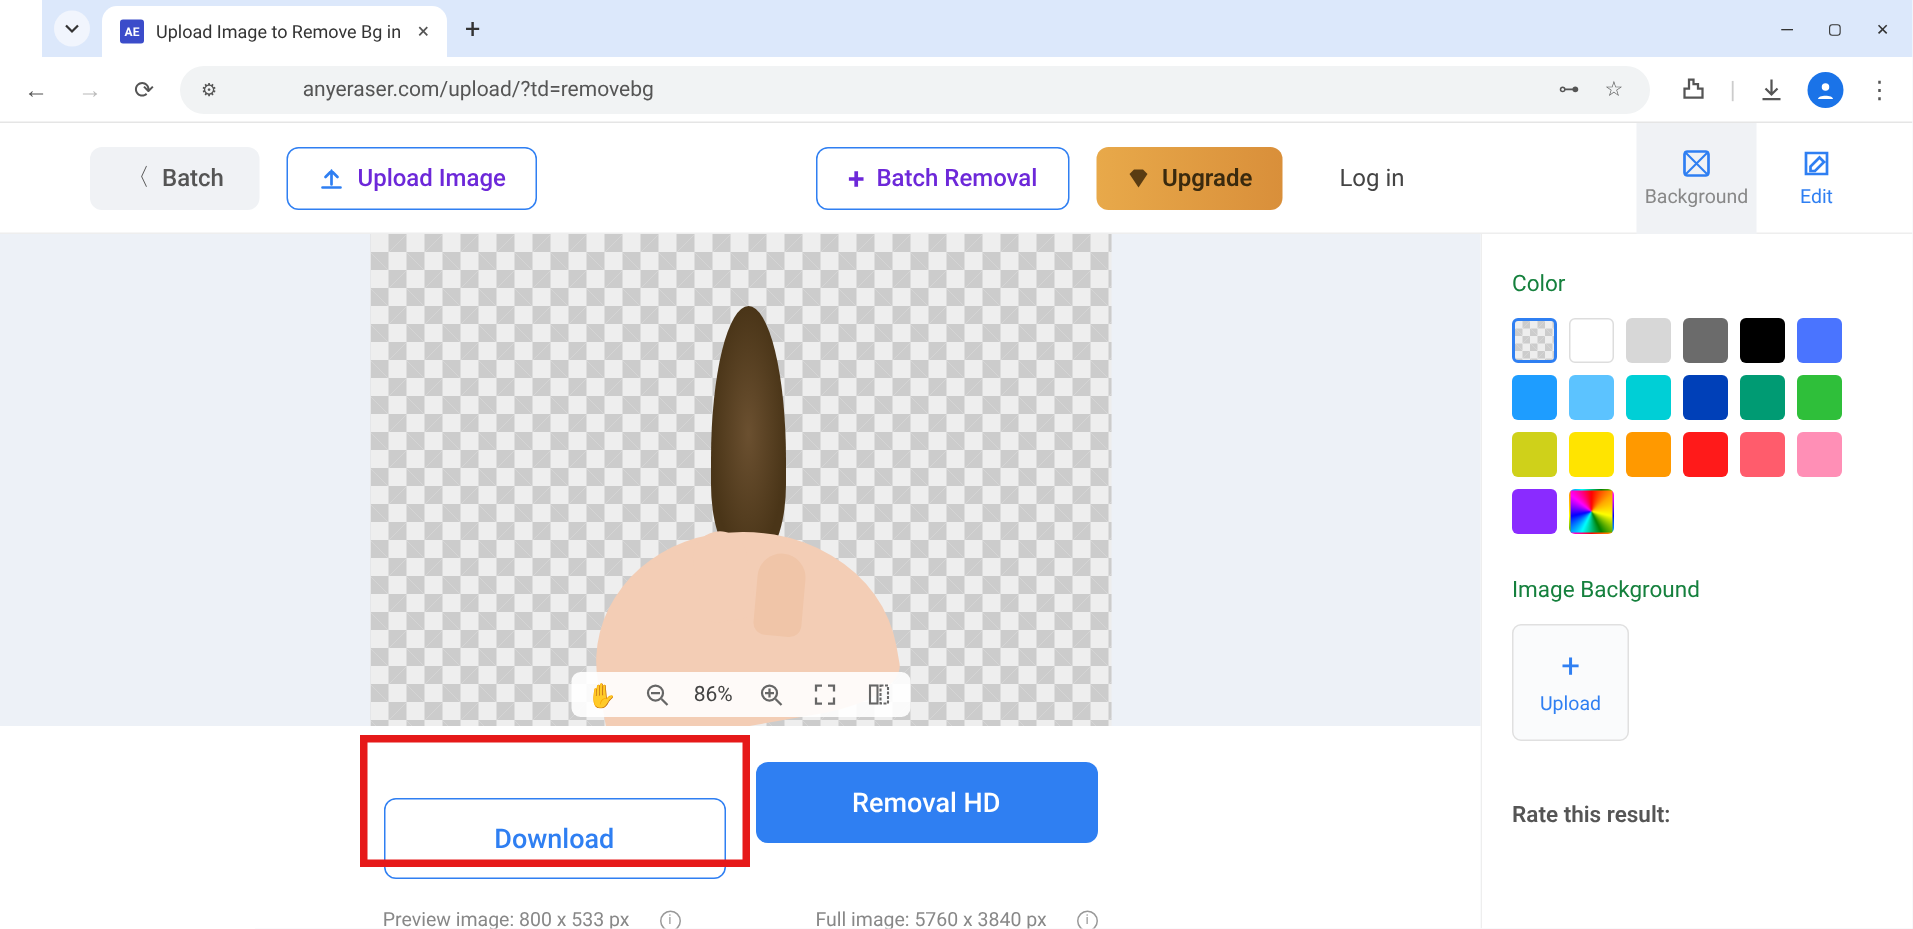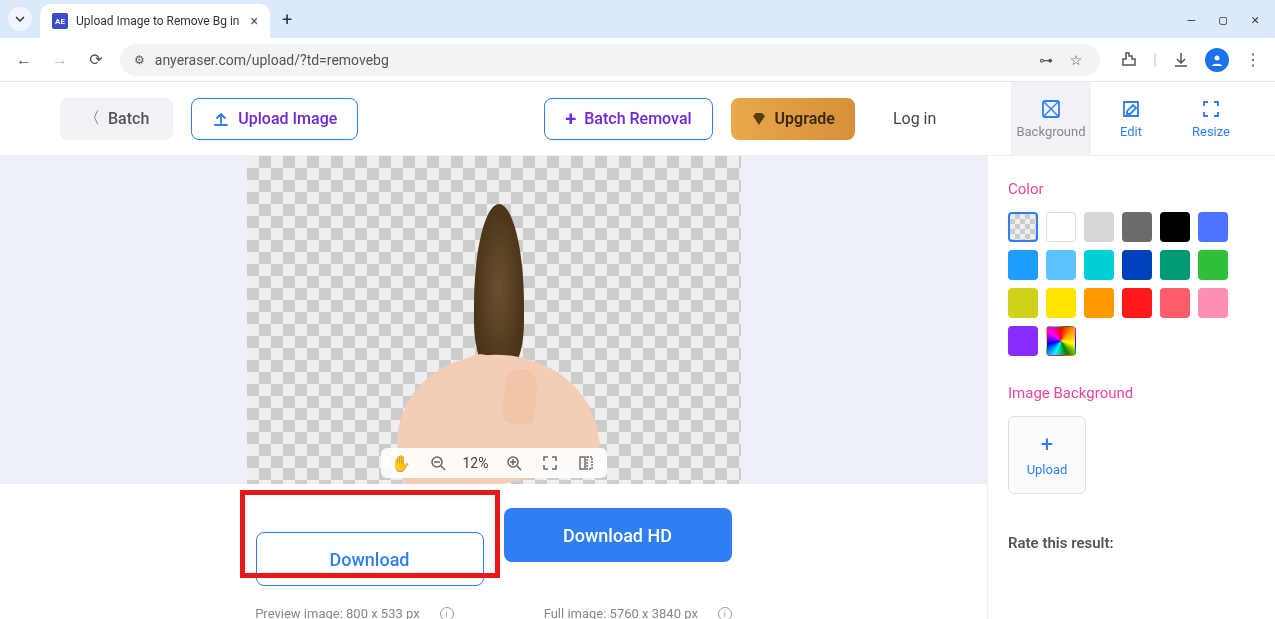--- a/index.html
+++ b/index.html
@@ -1,33 +1,33 @@
 <!DOCTYPE html>
 <html><head>
 <meta charset="utf-8">
 <style>
 * { margin: 0; padding: 0; box-sizing: border-box; font-family: -apple-system, BlinkMacSystemFont, "Segoe UI", Roboto, Arial, sans-serif; }
 body { width: 1275px; height: 619px; overflow: hidden; background: #fff; }
 
 
-.browser-top { background: #dce8fb; height: 38px; display: flex; align-items: center; padding: 0 8px; }
+.browser-top { background: #dce8fb; height: 38px; display: flex; align-items: center; padding: 0 8px; margin-left: 28px; }
 .tab-dropdown { width: 24px; height: 24px; border-radius: 12px; background: #f1f5fd; display: flex; align-items: center; justify-content: center; margin-right: 8px; cursor: pointer; }
 .tab { background: #fff; height: 34px; border-radius: 10px 10px 0 0; display: flex; align-items: center; padding: 0 12px; margin-top: 4px; gap: 8px; min-width: 230px; }
 .tab-favicon { width: 16px; height: 16px; background: #3b4cca; color: #fff; font-size: 8px; font-weight: bold; display: flex; align-items: center; justify-content: center; border-radius: 2px; }
 .tab-title { font-size: 12px; color: #333; flex: 1; white-space: nowrap; overflow: hidden; text-overflow: ellipsis; }
 .tab-close { font-size: 14px; color: #555; cursor: pointer; }
 .new-tab { margin-left: 12px; font-size: 18px; color: #333; cursor: pointer; }
 .win-controls { margin-left: auto; display: flex; gap: 24px; padding-right: 8px; }
 .win-btn { font-size: 13px; color: #333; cursor: pointer; font-family: monospace; }
 
 .addr-bar { background: #fff; height: 44px; display: flex; align-items: center; padding: 0 12px; gap: 12px; border-bottom: 1px solid #e5e5e5; }
 .nav-btn { width: 24px; height: 24px; display: flex; align-items: center; justify-content: center; color: #555; cursor: pointer; font-size: 16px; }
 .nav-btn.disabled { color: #bbb; }
 .url-box { flex: 1; background: #f1f3f4; border-radius: 20px; height: 32px; display: flex; align-items: center; padding: 0 14px; gap: 10px; font-size: 14px; color: #555; max-width: 980px; }
-.url-text { flex: 1; }
+.url-text { flex: 1; margin-left: 47px; }
 .addr-icon { width: 20px; height: 20px; display: flex; align-items: center; justify-content: center; color: #555; cursor: pointer; }
 .addr-right { display: flex; gap: 14px; align-items: center; margin-left: auto; }
 .profile-circ { width: 24px; height: 24px; border-radius: 50%; background: #1a73e8; display: flex; align-items: center; justify-content: center; color: #fff; }
 
 
 .app-header { height: 74px; background: #fff; border-bottom: 1px solid #eee; display: flex; align-items: center; padding: 0 24px 0 60px; gap: 18px; }
 .btn { height: 42px; border-radius: 8px; display: flex; align-items: center; justify-content: center; padding: 0 20px; gap: 8px; font-size: 16px; cursor: pointer; border: none; font-weight: 500; }
 .btn-back { background: #f0f2f5; color: #555; padding: 0 24px; }
 .btn-outline { background: #fff; border: 1.5px solid #2f7ff2; color: #6d28d9; }
 .btn-upgrade { background: linear-gradient(90deg, #e8a94a, #d98f3a); color: #3a2a0e; font-weight: 600; }
@@ -69,21 +69,21 @@
 .dl-btn { width: 228px; height: 54px; border-radius: 8px; font-size: 18px; font-weight: 500; display: flex; align-items: center; justify-content: center; cursor: pointer; }
 .dl-outline { border: 1.5px solid #2f7ff2; color: #2f7ff2; background: #fff; position: relative; margin-top: 24px; }
 .dl-solid { background: #2f7ff2; color: #fff; }
 .highlight-box { position: absolute; border: 5px solid #e61919; width: 260px; height: 88px; top: -18px; left: -16px; pointer-events: none; }
 .meta-row { display: flex; gap: 90px; font-size: 13px; color: #888; }
 .meta-item { display: flex; align-items: center; gap: 20px; }
 .info-ic { width: 14px; height: 14px; border: 1.5px solid #999; border-radius: 50%; display: inline-flex; align-items: center; justify-content: center; font-size: 9px; color: #999; }
 
 
 .side { width: 288px; background: #fff; border-left: 1px solid #eee; padding: 24px 20px; }
-.side-h { font-size: 15px; color: #ec4899; margin-bottom: 14px; }
+.side-h { font-size: 15px; color: #15803d; margin-bottom: 14px; }
 .swatches { display: flex; flex-wrap: wrap; gap: 8px; margin-bottom: 28px; }
 .swatch { width: 30px; height: 30px; border-radius: 4px; cursor: pointer; border: 1px solid transparent; }
 .swatch.sel { border: 2px solid #2f7ff2; }
 .swatch.trans { background-image:
   linear-gradient(45deg,#ccc 25%,transparent 25%),
   linear-gradient(-45deg,#ccc 25%,transparent 25%),
   linear-gradient(45deg,transparent 75%,#ccc 75%),
   linear-gradient(-45deg,transparent 75%,#ccc 75%);
   background-size: 10px 10px;
   background-position: 0 0,0 5px,5px -5px,-5px 0;
@@ -188,28 +188,20 @@
       <span>Background</span>
     </div>
     <div class="tool-tab">
       <span class="tool-ic">
         <svg width="22" height="22" viewBox="0 0 22 22">
             <path d="M4 4h14v14H4zM13 7l3 3-6 6H7v-3z" fill="none" stroke="#2f7ff2" stroke-width="1.8"></path>
           </svg>
       </span>
       <span>Edit</span>
     </div>
-    <div class="tool-tab">
-      <span class="tool-ic">
-        <svg width="22" height="22" viewBox="0 0 22 22">
-            <path d="M4 8V4h4M18 8V4h-4M4 14v4h4M18 14v4h-4" fill="none" stroke="#2f7ff2" stroke-width="1.8"></path>
-          </svg>
-      </span>
-      <span>Resize</span>
-    </div>
   </div>
 </div>
 
 <div class="main">
   <div class="canvas-col">
     <div class="canvas-wrap">
       <div class="checker">
         <div class="cutout">
           <div class="cone"></div>
           <div class="hand"></div>
@@ -217,21 +209,21 @@
           <div class="finger2"></div>
         </div>
         <div class="canvas-toolbar">
           <span class="ctb-btn">✋</span>
           <span class="ctb-btn">
             <svg width="18" height="18" viewBox="0 0 18 18">
                 <circle cx="8" cy="8" r="5" fill="none" stroke="#666" stroke-width="1.5"></circle>
                 <path d="M5 8h6M12 12l4 4" stroke="#666" stroke-width="1.5"></path>
               </svg>
           </span>
-          <span class="zoom-txt">12%</span>
+          <span class="zoom-txt">86%</span>
           <span class="ctb-btn">
             <svg width="18" height="18" viewBox="0 0 18 18">
                 <circle cx="8" cy="8" r="5" fill="none" stroke="#666" stroke-width="1.5"></circle>
                 <path d="M5 8h6M8 5v6M12 12l4 4" stroke="#666" stroke-width="1.5"></path>
               </svg>
           </span>
           <span class="ctb-btn">
             <svg width="16" height="16" viewBox="0 0 16 16">
                 <path d="M2 6V2h4M14 6V2h-4M2 10v4h4M14 10v4h-4" stroke="#666" stroke-width="1.5" fill="none"></path>
               </svg>
@@ -248,21 +240,21 @@
 
     <div class="dl-row">
       <div class="dl-buttons">
         <div style="position:relative;">
           <div class="dl-btn dl-outline">
             <span>Download</span>
           </div>
           <div class="highlight-box"></div>
         </div>
         <div class="dl-btn dl-solid">
-          <span>Download HD</span>
+          <span>Removal HD</span>
         </div>
       </div>
       <div class="meta-row">
         <div class="meta-item">
           <span>Preview image: 800 x 533 px</span>
           <span class="info-ic">i</span>
         </div>
         <div class="meta-item">
           <span>Full image: 5760 x 3840 px</span>
           <span class="info-ic">i</span>

